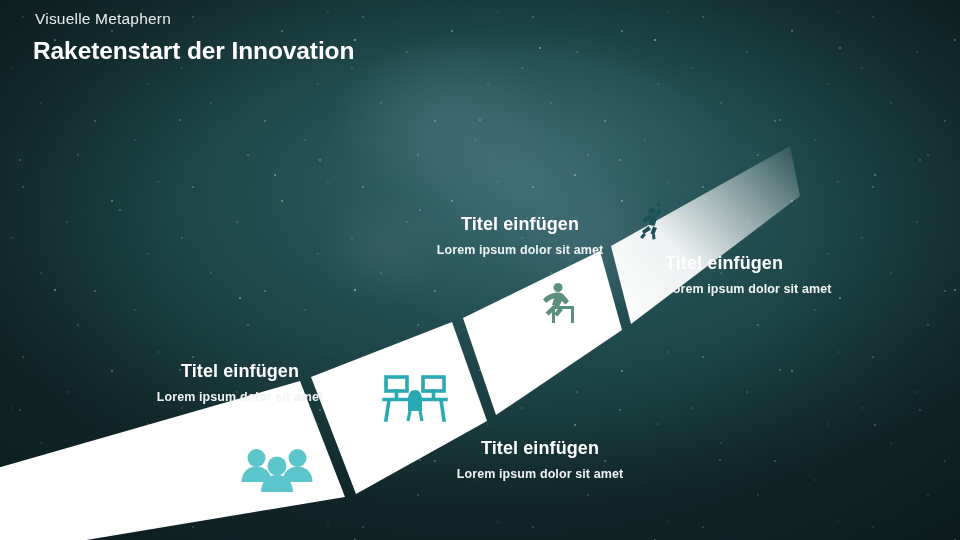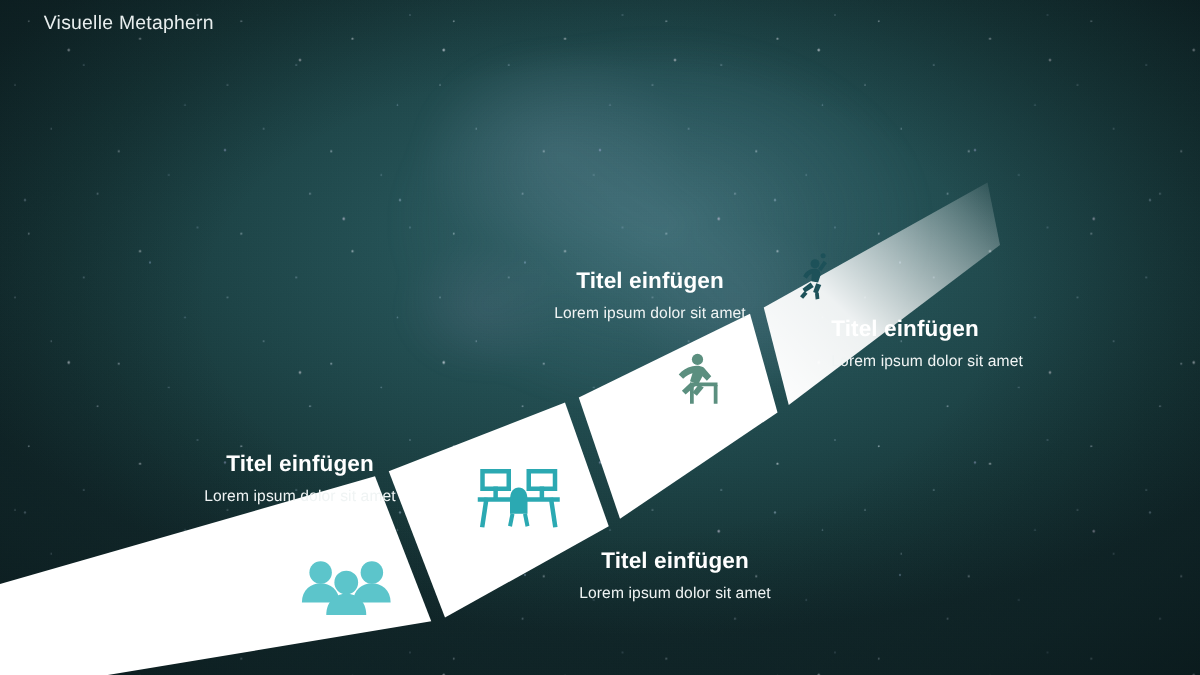--- a/index.html
+++ b/index.html
@@ -117,21 +117,21 @@
     color: #ffffff;
     font-size: 18px;
     font-weight: 700;
     letter-spacing: 0.1px;
     margin: 0 0 7px 0;
     white-space: nowrap;
   }
   .step-desc {
     color: #f0f4f4;
     font-size: 12.5px;
-    font-weight: 400;
+    font-weight: 700;
     letter-spacing: 0.1px;
     margin: 0;
     white-space: nowrap;
   }
   .align-center { text-align: center; }
   .align-left   { text-align: left; }
 
   .lbl-1 { left: 120px; top: 360px; width: 240px; }
   .lbl-2 { left: 420px; top: 437px; width: 240px; }
   .lbl-3 { left: 400px; top: 213px; width: 240px; }
@@ -154,20 +154,21 @@
 
   <div class="bg-layer bg-base"></div>
   <div class="bg-layer bg-nebula"></div>
   <div class="bg-layer bg-stars"></div>
   <div class="bg-layer bg-stars-2"></div>
   <div class="bg-layer bg-noise"></div>
   <div class="bg-layer bg-vignette"></div>
 
   <div class="header">
     <p class="kicker">Visuelle Metaphern</p>
+    <h1 class="title">Raketenstart der Innovation</h1>
   </div>
 
   <svg class="road" viewBox="0 0 960 540">
     <defs>
       <linearGradient id="fadeSeg" x1="0" y1="1" x2="1" y2="0">
         <stop offset="0%" stop-color="#ffffff" stop-opacity="1"></stop>
         <stop offset="38%" stop-color="#ffffff" stop-opacity="0.92"></stop>
         <stop offset="72%" stop-color="#ffffff" stop-opacity="0.45"></stop>
         <stop offset="100%" stop-color="#ffffff" stop-opacity="0.05"></stop>
       </linearGradient>

